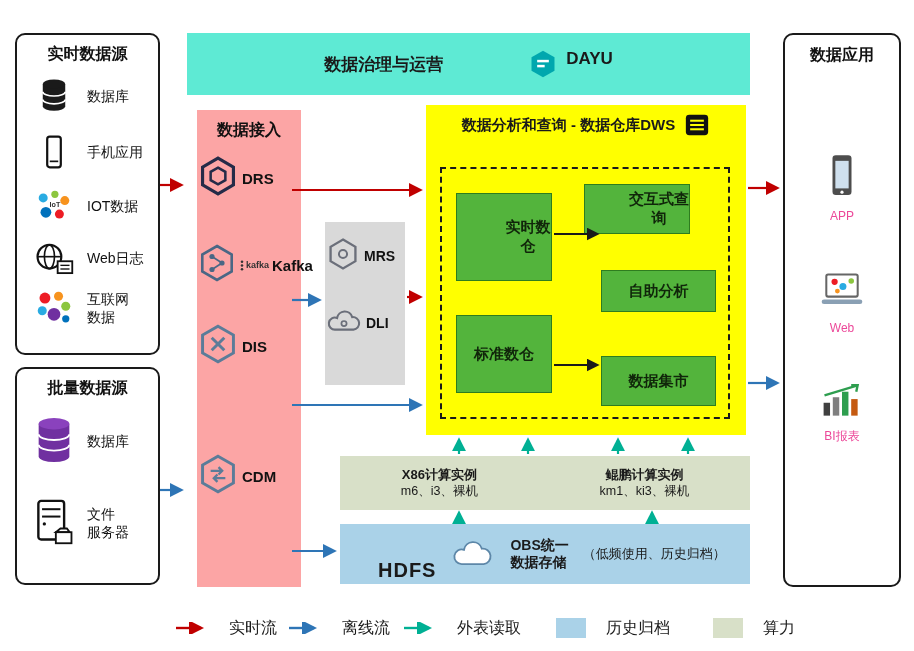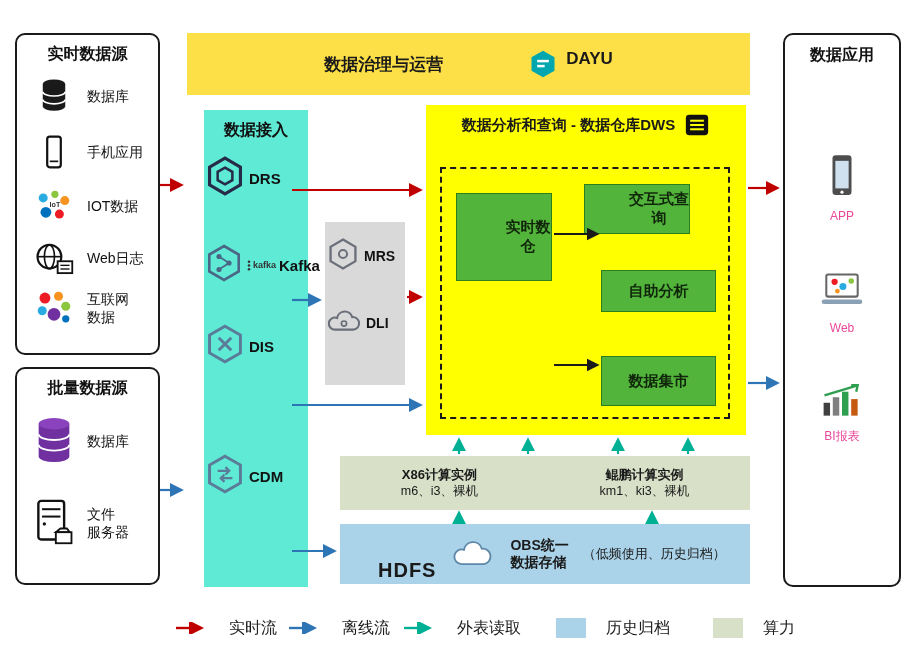--- a/index.html
+++ b/index.html
@@ -7,26 +7,26 @@
 
   
   .outer-box{position:absolute;border:2px solid #1a1a1a;border-radius:10px;background:#fff;box-sizing:border-box;}
   .panel-title{font-weight:700;font-size:16px;text-align:center;color:#111;}
 
   .src-row{position:absolute;display:flex;align-items:center;gap:10px;left:14px;}
   .icon-cell{width:46px;display:flex;align-items:center;justify-content:center;flex:0 0 46px;}
   .src-label{font-size:14px;color:#111;white-space:pre-line;line-height:1.3;}
 
   
-  .gov-bar{position:absolute;left:187px;top:33px;width:563px;height:62px;background:#fde047;display:flex;align-items:center;justify-content:center;gap:85px;box-sizing:border-box;}
+  .gov-bar{position:absolute;left:187px;top:33px;width:563px;height:62px;background:#5eead4;display:flex;align-items:center;justify-content:center;gap:85px;box-sizing:border-box;}
   .gov-title{font-weight:700;font-size:17px;}
   .gov-logo{display:flex;align-items:flex-start;gap:8px;font-weight:700;font-size:17px;}
 
   
-  .ingest-col{position:absolute;left:204px;top:110px;width:104px;height:477px;background:#5eead4;box-sizing:border-box;}
+  .ingest-col{position:absolute;left:197px;top:110px;width:104px;height:477px;background:#fca5a5;box-sizing:border-box;}
   .ingest-col .panel-title{margin-top:10px;}
   .svc{position:absolute;width:100%;display:flex;flex-direction:row;align-items:center;gap:3px;}
   .svc-name{font-weight:700;font-size:15px;color:#111;}
   .svc-iconrow{display:flex;align-items:center;gap:2px;}
   .kafka-mark{font-size:9px;font-weight:700;color:#333;display:flex;align-items:center;gap:1px;}
 
   
   .proc-box{position:absolute;left:325px;top:222px;width:80px;height:163px;background:#d9d9d9;box-sizing:border-box;}
 
   
@@ -267,20 +267,21 @@
       <span>数据分析和查询 - 数据仓库DWS</span>
       <svg viewBox="0 0 30 28" width="26" height="24">
           <rect x="2" y="2" width="26" height="24" rx="4" fill="#111"></rect>
           <line x1="7" y1="9" x2="23" y2="9" stroke="#ffff00" stroke-width="2.4"></line>
           <line x1="7" y1="14" x2="23" y2="14" stroke="#ffff00" stroke-width="2.4"></line>
           <line x1="7" y1="19" x2="23" y2="19" stroke="#ffff00" stroke-width="2.4"></line>
         </svg>
     </div>
     <div class="dws-dashed"></div>
     <div class="green-box" style="left:30px;top:88px;width:96px;height:88px;padding-left:48px;">实时数仓</div>
+    <div class="green-box" style="left:30px;top:210px;width:96px;height:78px;">标准数仓</div>
     <div class="green-box" style="left:158px;top:79px;width:106px;height:50px;padding-left:44px;">交互式查询</div>
     <div class="green-box" style="left:175px;top:165px;width:115px;height:42px;">自助分析</div>
     <div class="green-box" style="left:175px;top:251px;width:115px;height:50px;">数据集市</div>
   </div>
 
   <div class="compute-box">
     <div class="compute-group">
       <div class="compute-title">X86计算实例</div>
       <div class="compute-models">m6、i3、裸机</div>
     </div>

